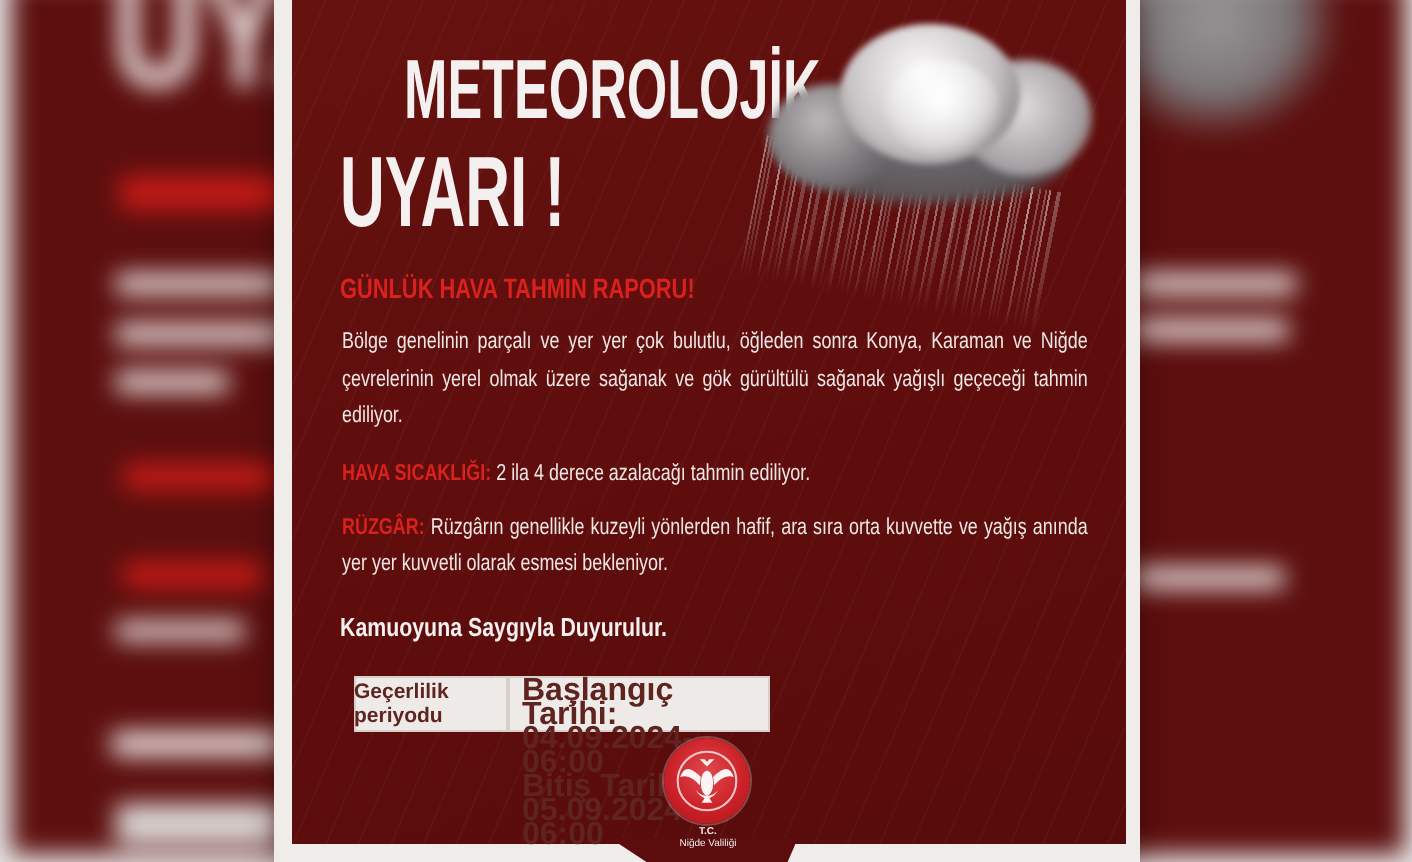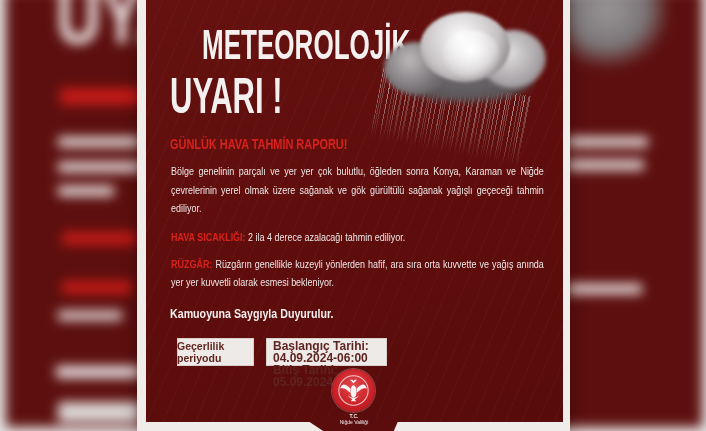--- a/index.html
+++ b/index.html
@@ -33,24 +33,24 @@
   
   .body-block{position:absolute;left:25px;color:#eee7e6;font-size:11.5px;transform:scaleX(.78);transform-origin:left top;}
   .para{top:162px;width:478px;line-height:18.5px;text-align:justify;}
   .temp-line{top:229px;width:478px;line-height:17px;white-space:nowrap;}
   .wind-line{top:256px;width:478px;line-height:17.5px;text-align:justify;}
   .red-label{color:#d9211d;font-weight:bold;}
   .closing{top:307px;font-size:13px;font-weight:bold;white-space:nowrap;}
   .closing .h-inner{transform:scaleX(.82);}
 
   
-  .validity{position:absolute;left:31px;top:338px;display:flex;gap:12px;}
+  .validity{position:absolute;left:31px;top:338px;display:flex;gap:0;}
   .vbox{background:#eeeae7;box-shadow:inset 0 0 0 1px rgba(60,10,8,.12);color:#5f2420;font-weight:bold;}
   .vbox.label{width:77px;height:28px;font-size:10.5px;display:flex;align-items:center;justify-content:center;}
-  .vbox.dates{width:121px;height:28px;font-size:12px;line-height:12px;padding:2px 0 0 7px;}
+  .vbox.dates{width:131px;height:28px;font-size:16px;line-height:12px;padding:2px 0 0 7px;}
 
   
   .banner{position:absolute;left:159px;top:419px;width:94px;height:13px;background:#5a0d0c;
      clip-path:polygon(0% 0%,100% 0%,94% 100%,21% 100%);}
   .emblem{position:absolute;left:186px;top:369px;width:43px;height:43px;border-radius:50%;
      background:radial-gradient(circle at 50% 40%, #e04a4e 0%, #cc2128 55%, #a91419 100%);
      display:flex;align-items:center;justify-content:center;box-shadow:0 0 0 1px rgba(255,255,255,.25);}
   .emblem-caption{position:absolute;left:166px;top:412.5px;width:84px;text-align:center;color:#f2ecec;line-height:1.25;z-index:3;}
   .cap1{font-size:5px;font-weight:bold;}
   .cap2{font-size:5px;}

